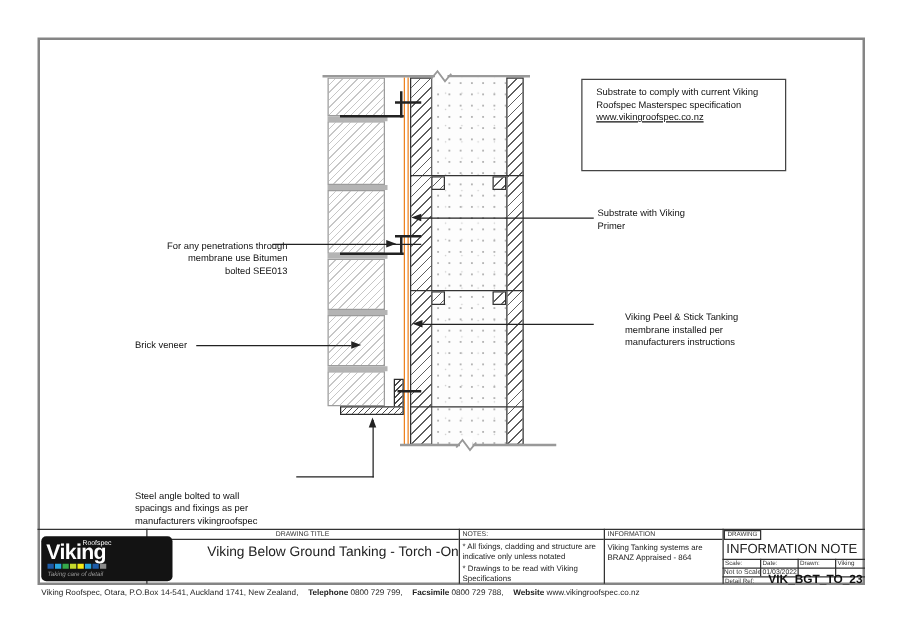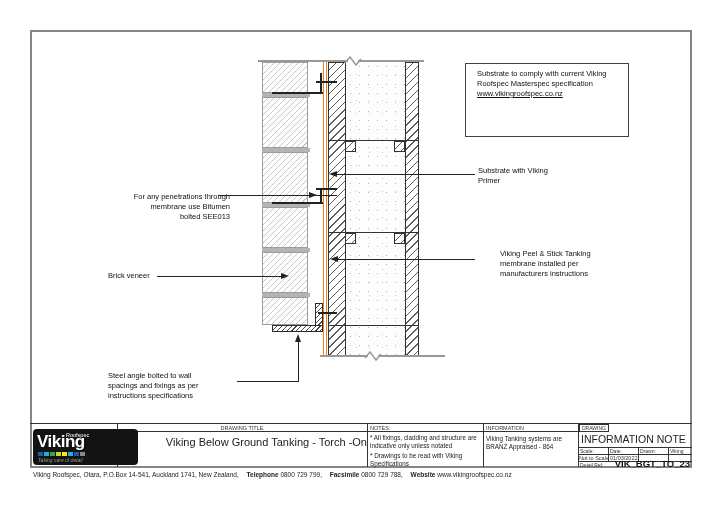--- a/index.html
+++ b/index.html
@@ -93,24 +93,24 @@
     <div class="ann">Roofspec Masterspec specification</div>
     <div class="ann" style="text-decoration:underline;">www.vikingroofspec.co.nz</div>
   </div>
 
   <div class="abs ann" style="left:108px;top:192px;width:122px;text-align:right;">
     <div>For any penetrations through</div>
     <div>membrane use Bitumen</div>
     <div>bolted SEE013</div>
   </div>
   <div class="abs ann" style="left:108px;top:271px;">Brick veneer</div>
-  <div class="abs ann" style="left:108px;top:371px;width:132px;">
+  <div class="abs ann" style="left:108px;top:392px;width:132px;">
     <div>Steel angle bolted to wall</div>
     <div>spacings and fixings as per</div>
-    <div>instructions specifications</div>
+    <div>manufacturers vikingroofspec</div>
   </div>
   <div class="abs ann" style="left:478px;top:166px;width:110px;">
     <div>Substrate with Viking</div>
     <div>Primer</div>
   </div>
   <div class="abs ann" style="left:500px;top:249px;width:120px;">
     <div>Viking Peel &amp; Stick Tanking</div>
     <div>membrane installed per</div>
     <div>manufacturers instructions</div>
   </div>

